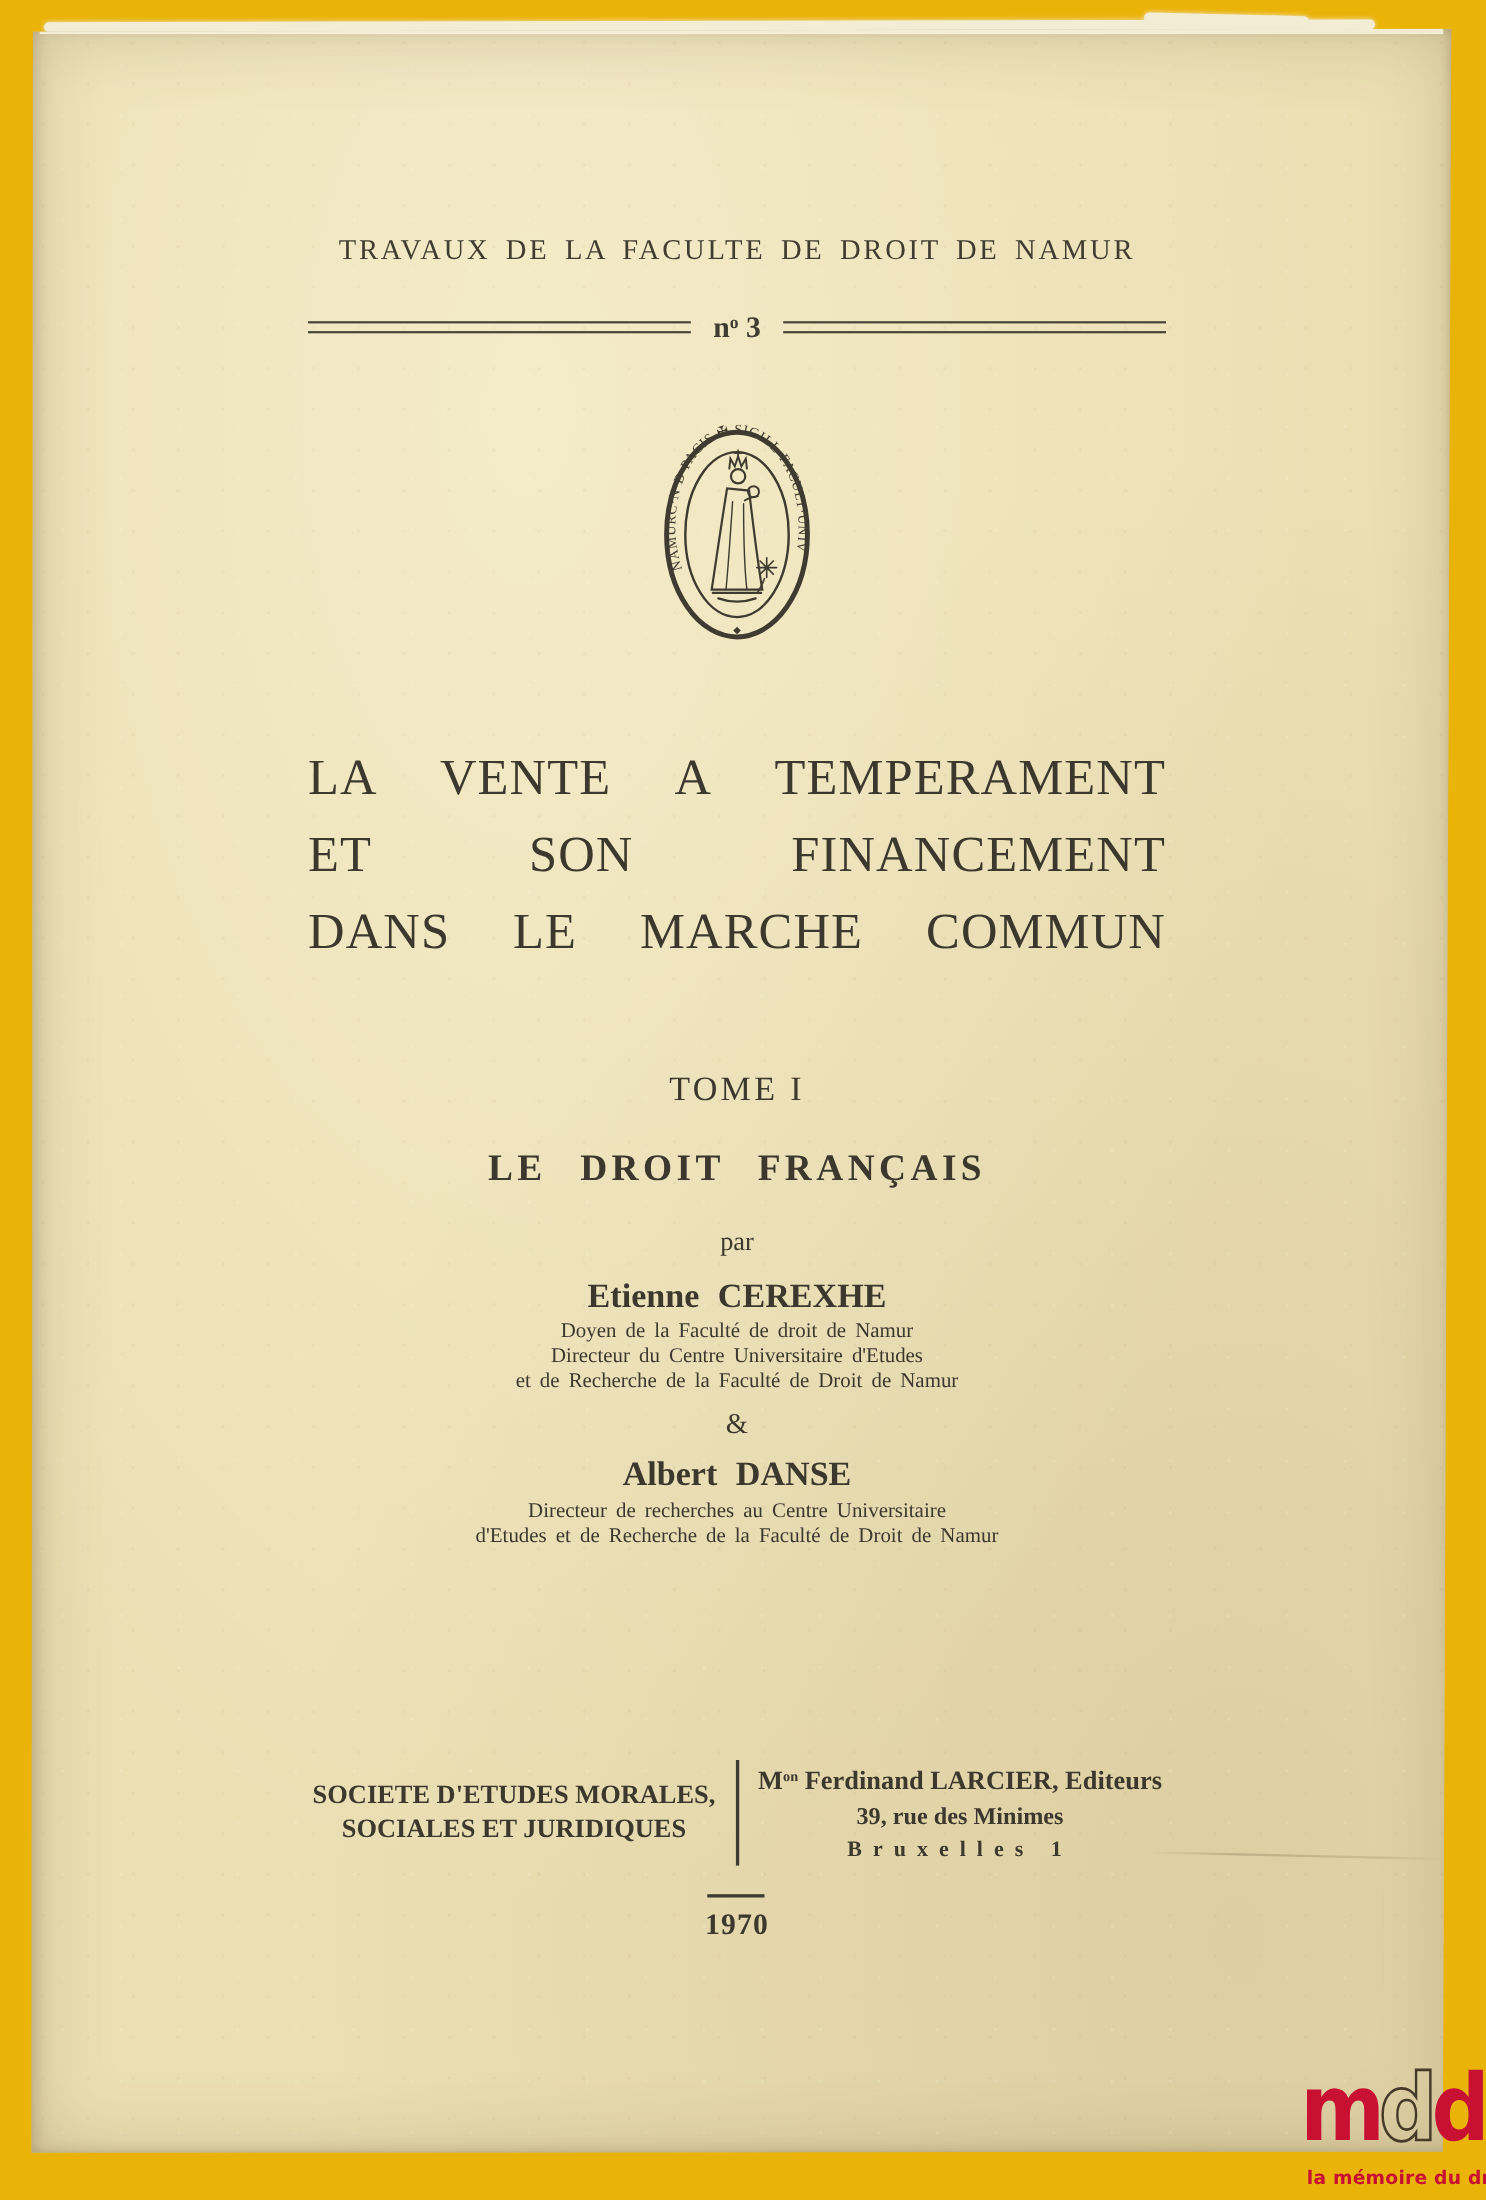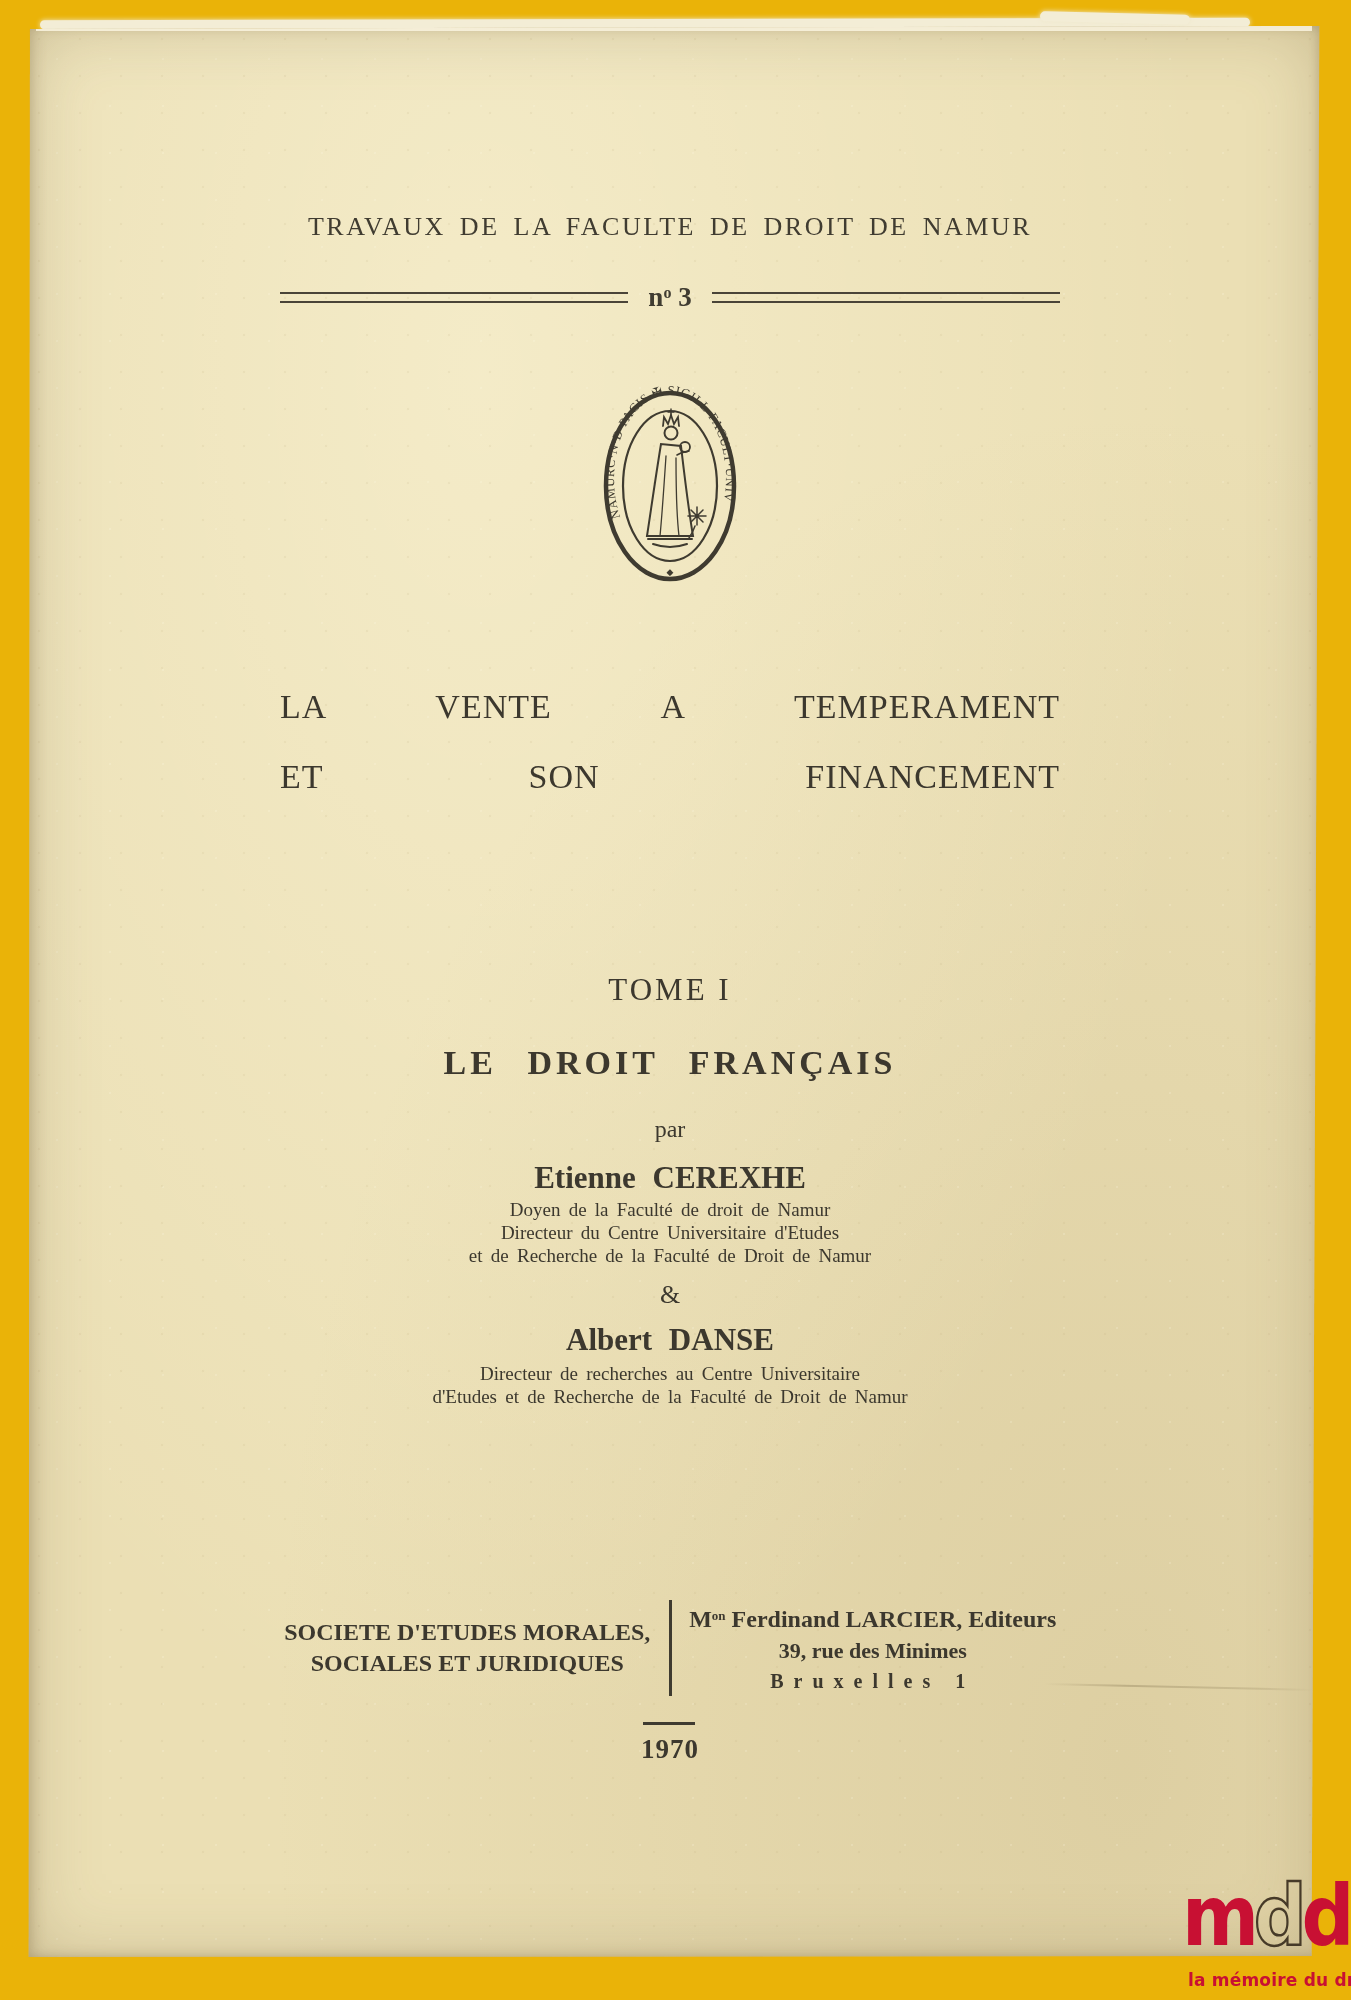--- a/index.html
+++ b/index.html
@@ -44,21 +44,21 @@
   .dbl{flex:0 0 auto;width:348px;height:7px;border-top:2px solid #4a4438;border-bottom:2px solid #4a4438;}
   .series-no{flex:1 1 auto;text-align:center;font-size:27px;font-weight:bold;color:#403c31;white-space:nowrap;}
   .series-no sup{font-size:16px;vertical-align:8px;}
 
   
   .seal{position:absolute;left:572px;top:360px;width:140px;height:200px;}
   .seal svg{width:100%;height:100%;}
 
   
   .title-block{top:646px;}
-  .title-line{font-size:34px;line-height:70px;letter-spacing:1px;color:#3c382e;
+  .title-line{font-size:46px;line-height:70px;letter-spacing:1px;color:#3c382e;
     text-align:justify;text-align-last:justify;}
 
   .volume{top:946px;font-size:31px;letter-spacing:3px;}
   .subtitle{top:1018px;font-size:34px;font-weight:bold;letter-spacing:4px;word-spacing:18px;}
   .byline{top:1090px;font-size:24px;}
   .author-name{font-size:31px;font-weight:bold;word-spacing:9px;}
   .author1-name{top:1134px;}
   .author-titles{font-size:19px;line-height:23px;word-spacing:3.5px;}
   .author1-titles{top:1172px;}
   .amp{top:1254px;font-size:26px;}
@@ -103,20 +103,21 @@
 
       <div class="abs series-rule-row">
         <div class="dbl"></div>
         <div class="series-no"><span>n</span><sup>o</sup><span> 3</span></div>
         <div class="dbl"></div>
       </div>
 
       <div class="abs title-block">
         <div class="title-line">LA VENTE A TEMPERAMENT</div>
         <div class="title-line">ET SON FINANCEMENT</div>
+        <div class="title-line">DANS LE MARCHE COMMUN</div>
       </div>
 
       <div class="abs c volume">TOME I</div>
       <div class="abs c subtitle">LE DROIT FRANÇAIS</div>
       <div class="abs c byline">par</div>
 
       <div class="abs c author-name author1-name">Etienne CEREXHE</div>
       <div class="abs c author-titles author1-titles">
         <div>Doyen de la Faculté de droit de Namur</div>
         <div>Directeur du Centre Universitaire d'Etudes</div>

